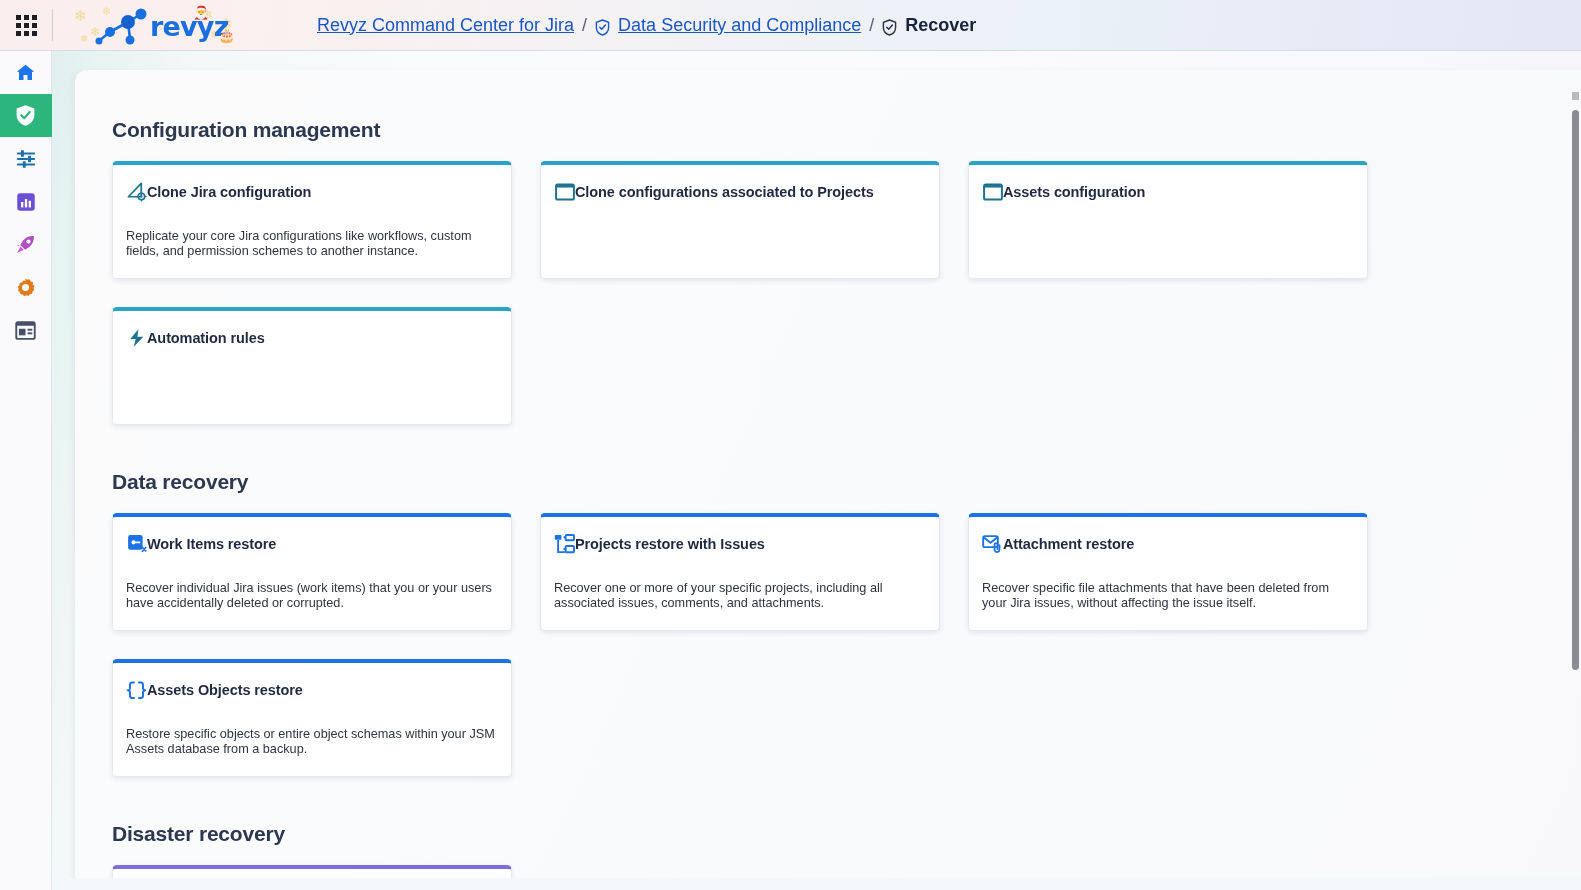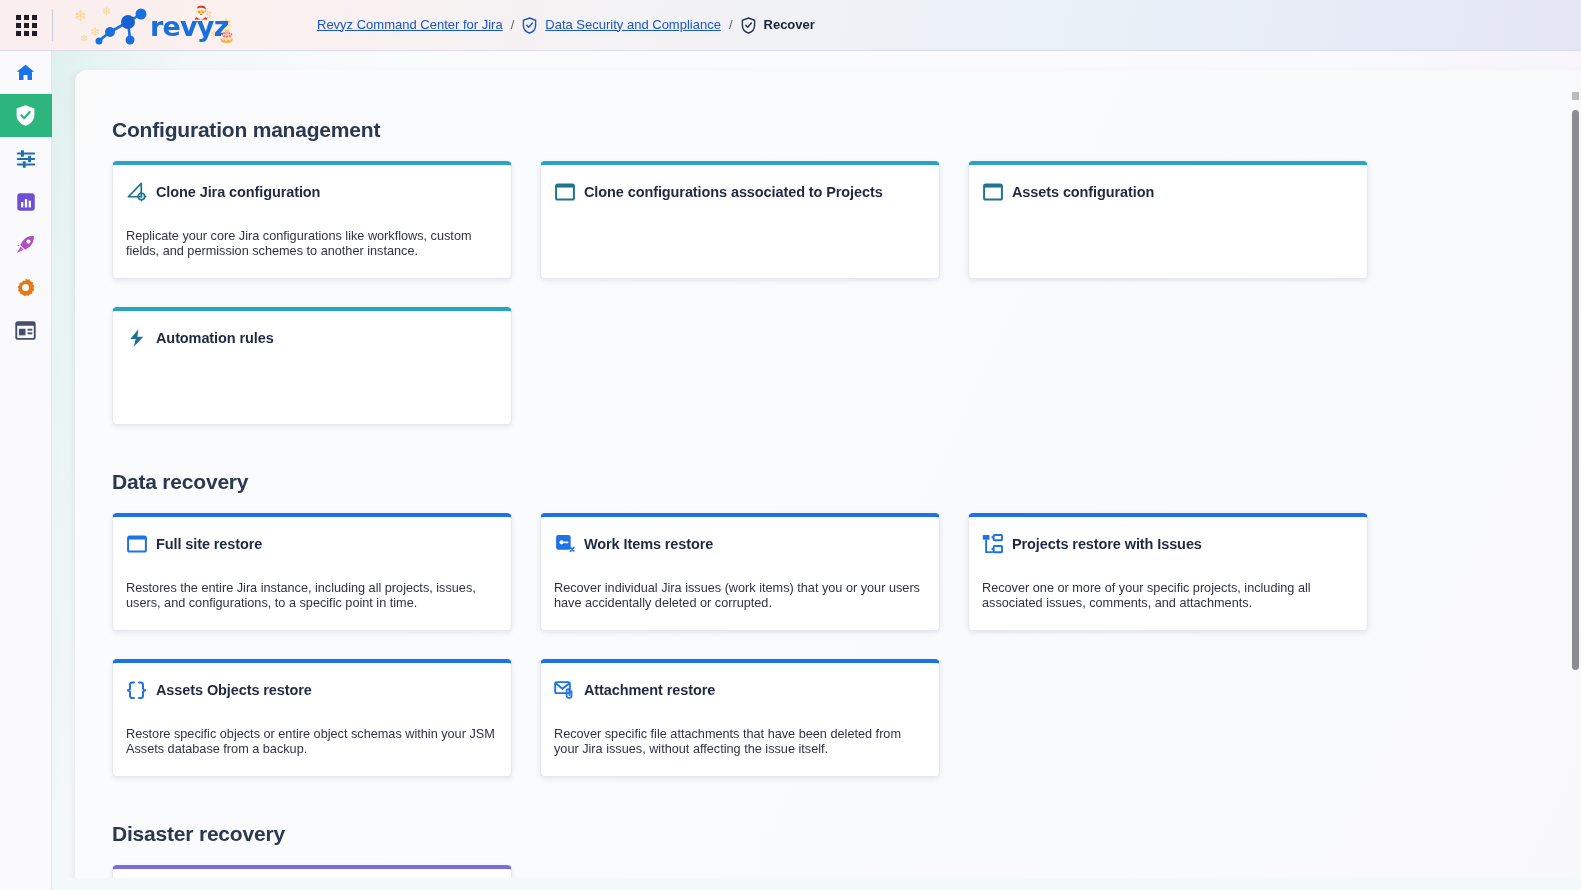--- a/index.html
+++ b/index.html
@@ -49,23 +49,23 @@
   .snowflake {
     position: absolute; color: #f5d89a; font-size: 13px; user-select: none;
   }
   .santa-hat {
     position: absolute; left: 121px; top: 2px;
     font-size: 13px;
   }
   .orn { position: absolute; left: 146px; top: 24px; font-size: 14px; }
 
   .breadcrumb {
-    display: flex; align-items: flex-start; gap: 8px;
+    display: flex; align-items: flex-end; gap: 8px;
     margin-left: 56px;
-    font-size: 13px;
+    font-size: 18px;
   }
   .bc-link {
     color: #1a56c4; text-decoration: underline; cursor: pointer; white-space: nowrap;
   }
   .bc-sep { color: #5c6178; }
   .bc-current { color: #17223b; font-weight: 700; white-space: nowrap; }
   .bc-ico { display:inline-flex; align-items:center; }
 
   
   .sidebar {
@@ -119,21 +119,21 @@
     border-top: 4px solid #2aa3c4;
     box-shadow: 0 2px 5px rgba(40,45,80,.10);
     padding: 16px 13px 0 13px;
     cursor: pointer;
     position: relative;
   }
   .card.blue  { border-top-color: #1e72e8; }
   .card.purple{ border-top-color: #7c6ce0; }
 
   .card-head {
-    display: flex; align-items: center; gap: 9px; height: 22px;
+    display: flex; align-items: center; height: 22px;
   }
   .card-ico { width: 21px; height: 21px; display:flex; align-items:center; justify-content:center; flex: none; }
   .card-title {
     font-size: 14.5px; font-weight: 700; color: #1f2a42; letter-spacing: -0.1px;
   }
   .card-desc {
     margin-top: 26px;
     font-size: 12.7px; line-height: 14.6px; color: #2e3442;
     max-width: 372px;
   }
@@ -352,32 +352,20 @@
             </svg>
           </span>
           <span class="card-title">Automation rules</span>
         </div>
       </div>
     </div>
 
     <h2 class="section-title sec-2">Data recovery</h2>
     <div class="card-grid">
 
-      <div class="card blue">
-        <div class="card-head">
-          <span class="card-ico">
-            <svg width="20" height="18" viewBox="0 0 22 19">
-              <rect x="1.2" y="1.2" width="19.6" height="16.6" rx="1.8" fill="none" stroke="#1e72e8" stroke-width="2.2"></rect>
-              <rect x="1.2" y="1.2" width="19.6" height="3.4" fill="#1e72e8"></rect>
-            </svg>
-          </span>
-          <span class="card-title">Full site restore</span>
-        </div>
-        <p class="card-desc">Restores the entire Jira instance, including all projects, issues, users, and configurations, to a specific point in time.</p>
-      </div>
 
       <div class="card blue">
         <div class="card-head">
           <span class="card-ico">
             <svg width="20" height="20" viewBox="0 0 22 22">
               <rect x="1.2" y="1.2" width="16" height="16" rx="2.4" fill="#1e72e8"></rect>
               <circle cx="7.2" cy="9.2" r="2.3" fill="#ffffff"></circle>
               <path d="M9.6 9.2 H13.8" stroke="#ffffff" stroke-width="2" stroke-linecap="round"></path>
               <path d="M16.4 14.4 L20.6 18.6 M20.6 14.8 L17 19" stroke="#1e72e8" stroke-width="1.9" stroke-linecap="round"></path>
             </svg>
@@ -398,42 +386,42 @@
             </svg>
           </span>
           <span class="card-title">Projects restore with Issues</span>
         </div>
         <p class="card-desc">Recover one or more of your specific projects, including all associated issues, comments, and attachments.</p>
       </div>
 
       <div class="card blue">
         <div class="card-head">
           <span class="card-ico">
-            <svg width="21" height="19" viewBox="0 0 22 20">
-              <path d="M8.4 1.6 H6.6 A2.4 2.4 0 0 0 4.2 4 V7.4 A2.4 2.4 0 0 1 1.8 9.8 A2.4 2.4 0 0 1 4.2 12.2 V15.6 A2.4 2.4 0 0 0 6.6 18 H8.4" fill="none" stroke="#1e72e8" stroke-width="2.1" stroke-linecap="round" stroke-linejoin="round"></path>
-              <path d="M13.6 1.6 H15.4 A2.4 2.4 0 0 1 17.8 4 V7.4 A2.4 2.4 0 0 0 20.2 9.8 A2.4 2.4 0 0 0 17.8 12.2 V15.6 A2.4 2.4 0 0 1 15.4 18 H13.6" fill="none" stroke="#1e72e8" stroke-width="2.1" stroke-linecap="round" stroke-linejoin="round"></path>
-            </svg>
-          </span>
-          <span class="card-title">Assets Objects restore</span>
-        </div>
-        <p class="card-desc">Restore specific objects or entire object schemas within your JSM Assets database from a backup.</p>
-      </div>
-
-      <div class="card blue">
-        <div class="card-head">
-          <span class="card-ico">
             <svg width="21" height="20" viewBox="0 0 22 21">
               <rect x="1.2" y="2.2" width="15.4" height="11.6" rx="1.7" fill="none" stroke="#1e72e8" stroke-width="2"></rect>
               <path d="M1.6 3.4 L8.9 9.2 L16.2 3.4" fill="none" stroke="#1e72e8" stroke-width="2" stroke-linejoin="round"></path>
               <path d="M18.4 11.6 V16.4 A2.6 2.6 0 0 1 13.2 16.4 V11 A1.5 1.5 0 0 1 16.2 11 V16" fill="none" stroke="#1e72e8" stroke-width="1.8" stroke-linecap="round"></path>
             </svg>
           </span>
           <span class="card-title">Attachment restore</span>
         </div>
         <p class="card-desc">Recover specific file attachments that have been deleted from your Jira issues, without affecting the issue itself.</p>
+      </div>
+
+      <div class="card blue">
+        <div class="card-head">
+          <span class="card-ico">
+            <svg width="21" height="19" viewBox="0 0 22 20">
+              <path d="M8.4 1.6 H6.6 A2.4 2.4 0 0 0 4.2 4 V7.4 A2.4 2.4 0 0 1 1.8 9.8 A2.4 2.4 0 0 1 4.2 12.2 V15.6 A2.4 2.4 0 0 0 6.6 18 H8.4" fill="none" stroke="#1e72e8" stroke-width="2.1" stroke-linecap="round" stroke-linejoin="round"></path>
+              <path d="M13.6 1.6 H15.4 A2.4 2.4 0 0 1 17.8 4 V7.4 A2.4 2.4 0 0 0 20.2 9.8 A2.4 2.4 0 0 0 17.8 12.2 V15.6 A2.4 2.4 0 0 1 15.4 18 H13.6" fill="none" stroke="#1e72e8" stroke-width="2.1" stroke-linecap="round" stroke-linejoin="round"></path>
+            </svg>
+          </span>
+          <span class="card-title">Assets Objects restore</span>
+        </div>
+        <p class="card-desc">Restore specific objects or entire object schemas within your JSM Assets database from a backup.</p>
       </div>
     </div>
 
     <h2 class="section-title sec-3">Disaster recovery</h2>
     <div class="card-grid">
       <div class="card purple">
         <div class="card-head">
           <span class="card-ico">
             <svg width="21" height="21" viewBox="0 0 22 22">
               <g stroke="#7258d8" stroke-width="2.2" stroke-linecap="round">

